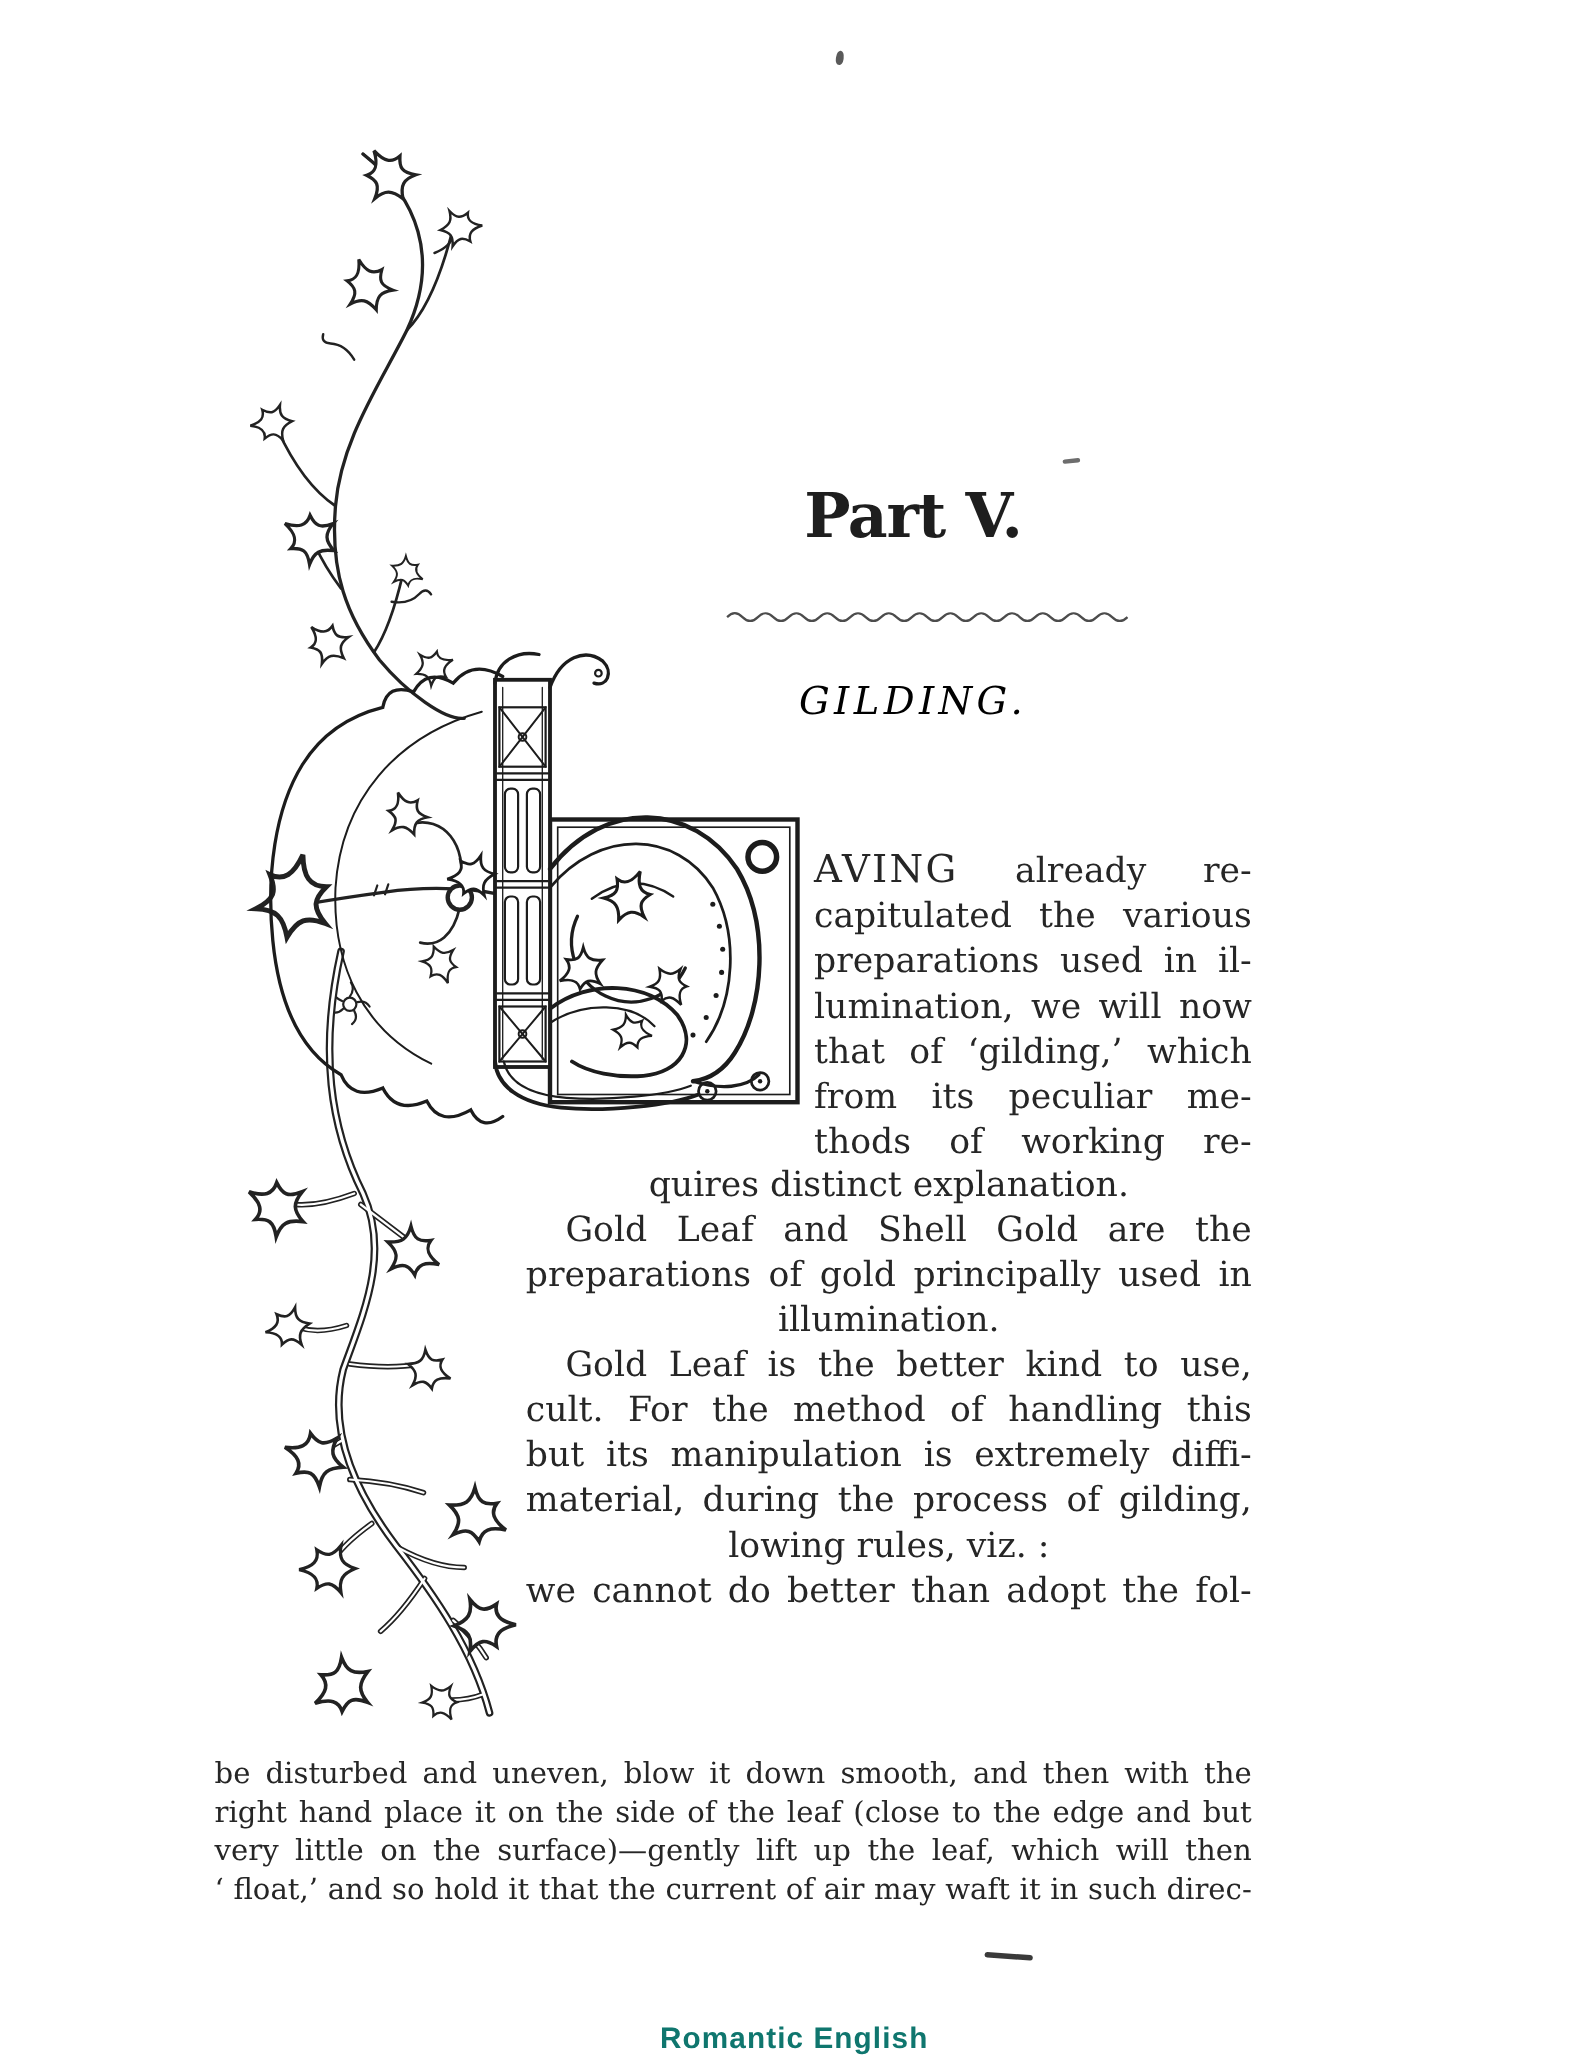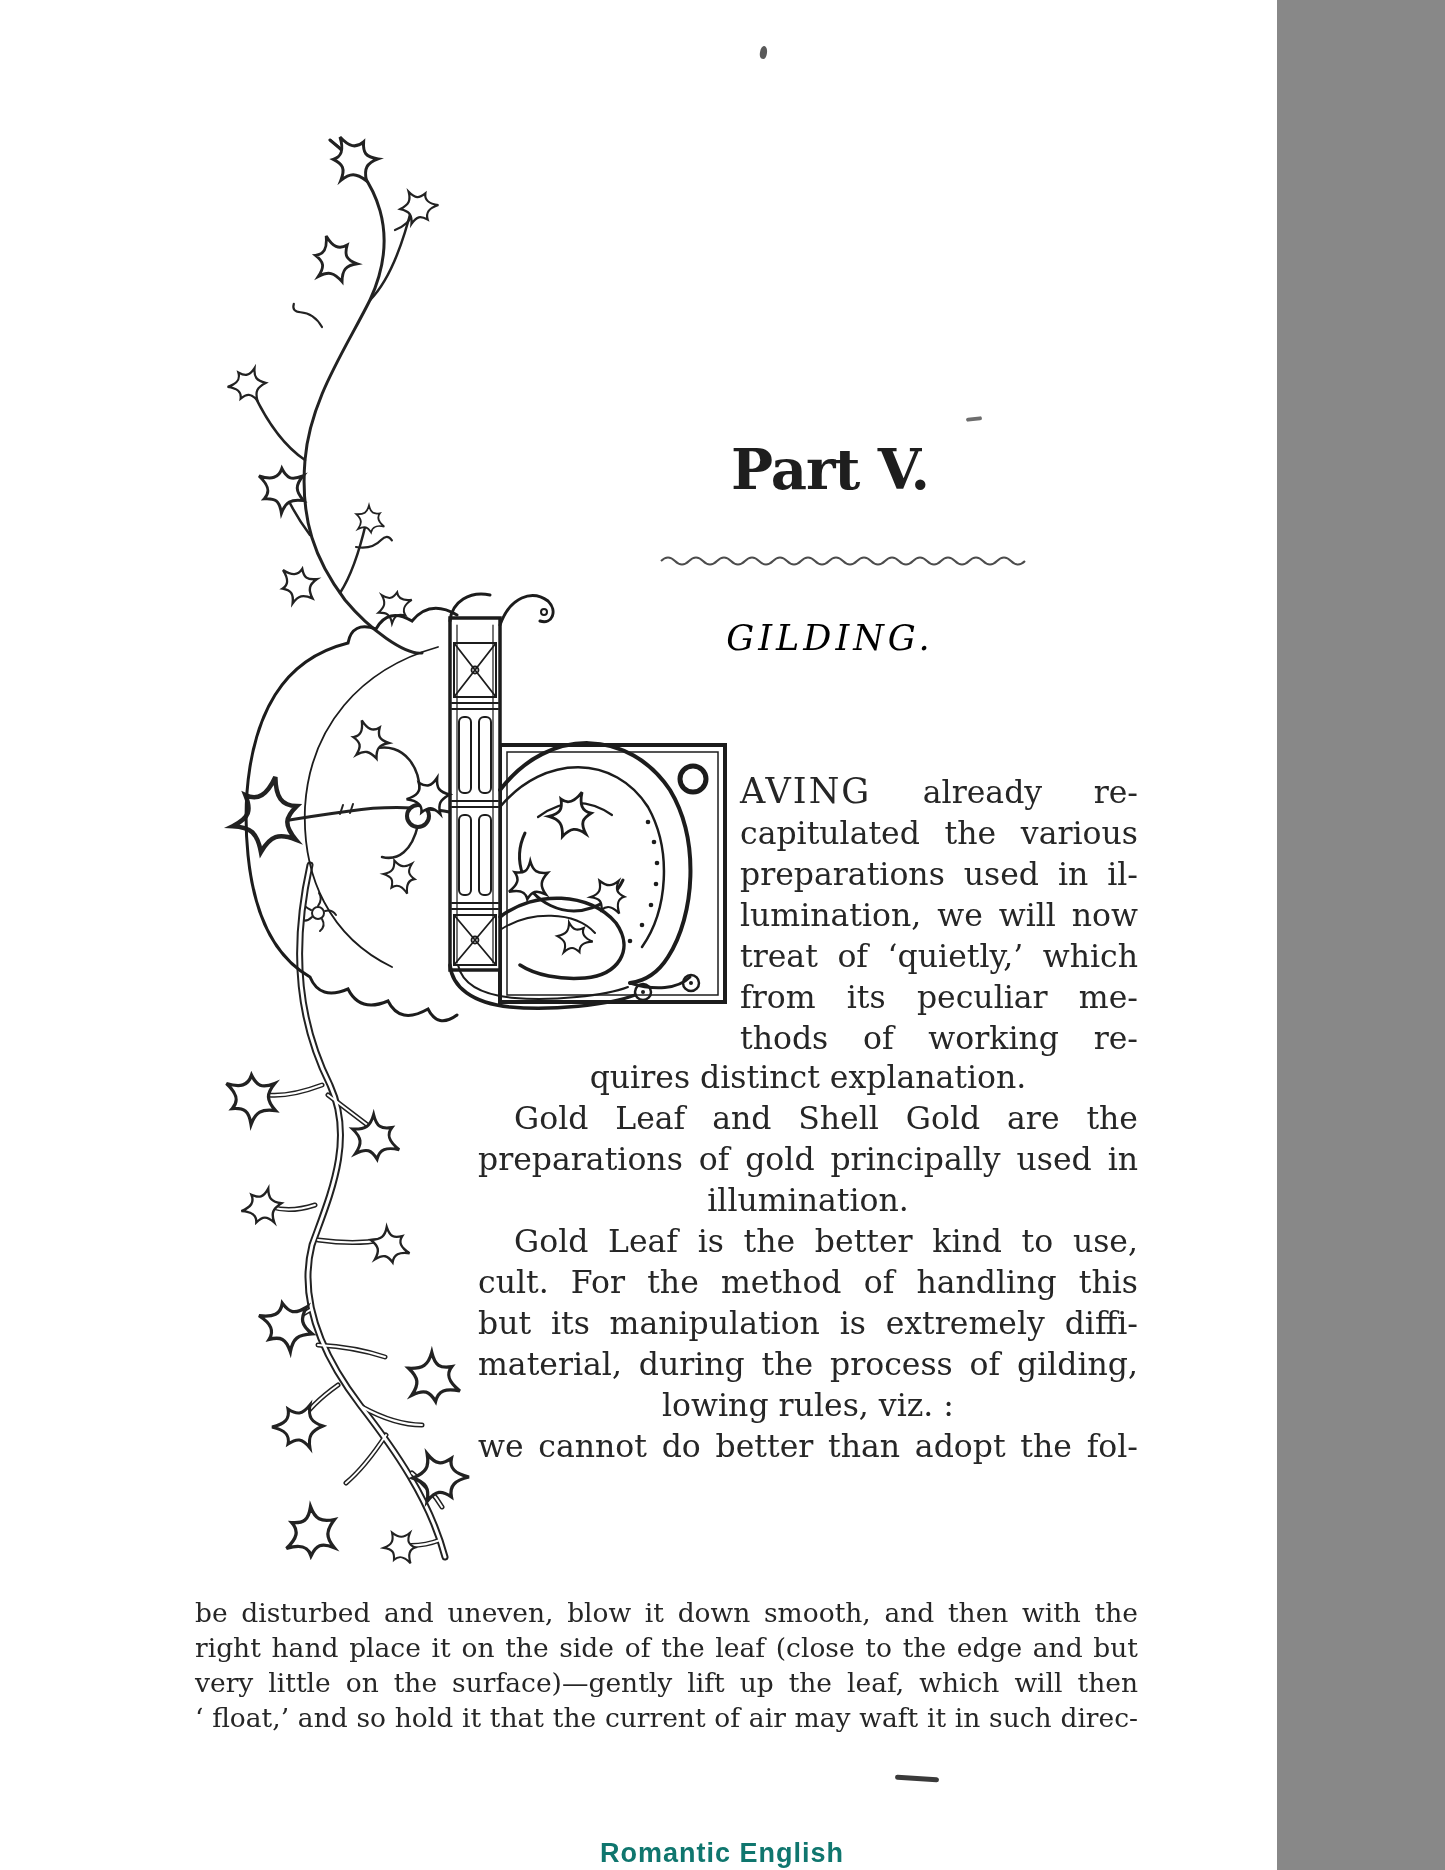--- a/index.html
+++ b/index.html
@@ -1,16 +1,16 @@
 <!DOCTYPE html>
 <html><head>
 <meta charset="utf-8">
 <style>
   html,body{margin:0;padding:0;background:#888;}
-  .page{position:relative;width:1277px;height:1870px;background:#ffffff;overflow:hidden;
+  .page{position:relative;width:1445px;height:1870px;background:#ffffff;overflow:hidden;
         font-family:"DejaVu Serif","Liberation Serif",serif;color:#262626;}
   svg{position:absolute;}
   .abs{position:absolute;}
   
   .t-part{left:530px;top:436px;width:600px;text-align:center;font-size:56px;font-weight:bold;
           letter-spacing:-1px;color:#1e1e1e;}
   .t-gilding{left:530px;top:618px;width:600px;text-align:center;font-style:italic;
              font-size:35px;letter-spacing:4px;color:#000000;}
   
   .line{display:block;}
@@ -198,21 +198,21 @@
              t14,0 t14,0 t14,0 t14,0 t14,0 t14,0 t14,0 t14,0 t14,0 t14,0 t14,0 t14,0 t14,0" fill="none" stroke="#4c4c4c" stroke-width="2"></path>
   </svg>
 
   <div class="abs t-gilding">GILDING.</div>
 
   <div class="abs p1 body-txt">
     <div class="line jl"><span class="opening-word">AVING</span> <span>already re-</span></div>
     <div class="line jl">capitulated the various</div>
     <div class="line jl">preparations used in il-</div>
     <div class="line jl">lumination, we will now</div>
-    <div class="line jl">treat of ‘quietly,’ which</div>
+    <div class="line jl">that of ‘gilding,’ which</div>
     <div class="line jl">from its peculiar me-</div>
     <div class="line jl">thods of working re-</div>
   </div>
 
   <div class="abs cont body-txt">
     <div class="line pl">quires distinct explanation.</div>
   </div>
 
   <div class="abs p2 body-txt">
     <div class="line jl indent">Gold Leaf and Shell Gold are the</div>

